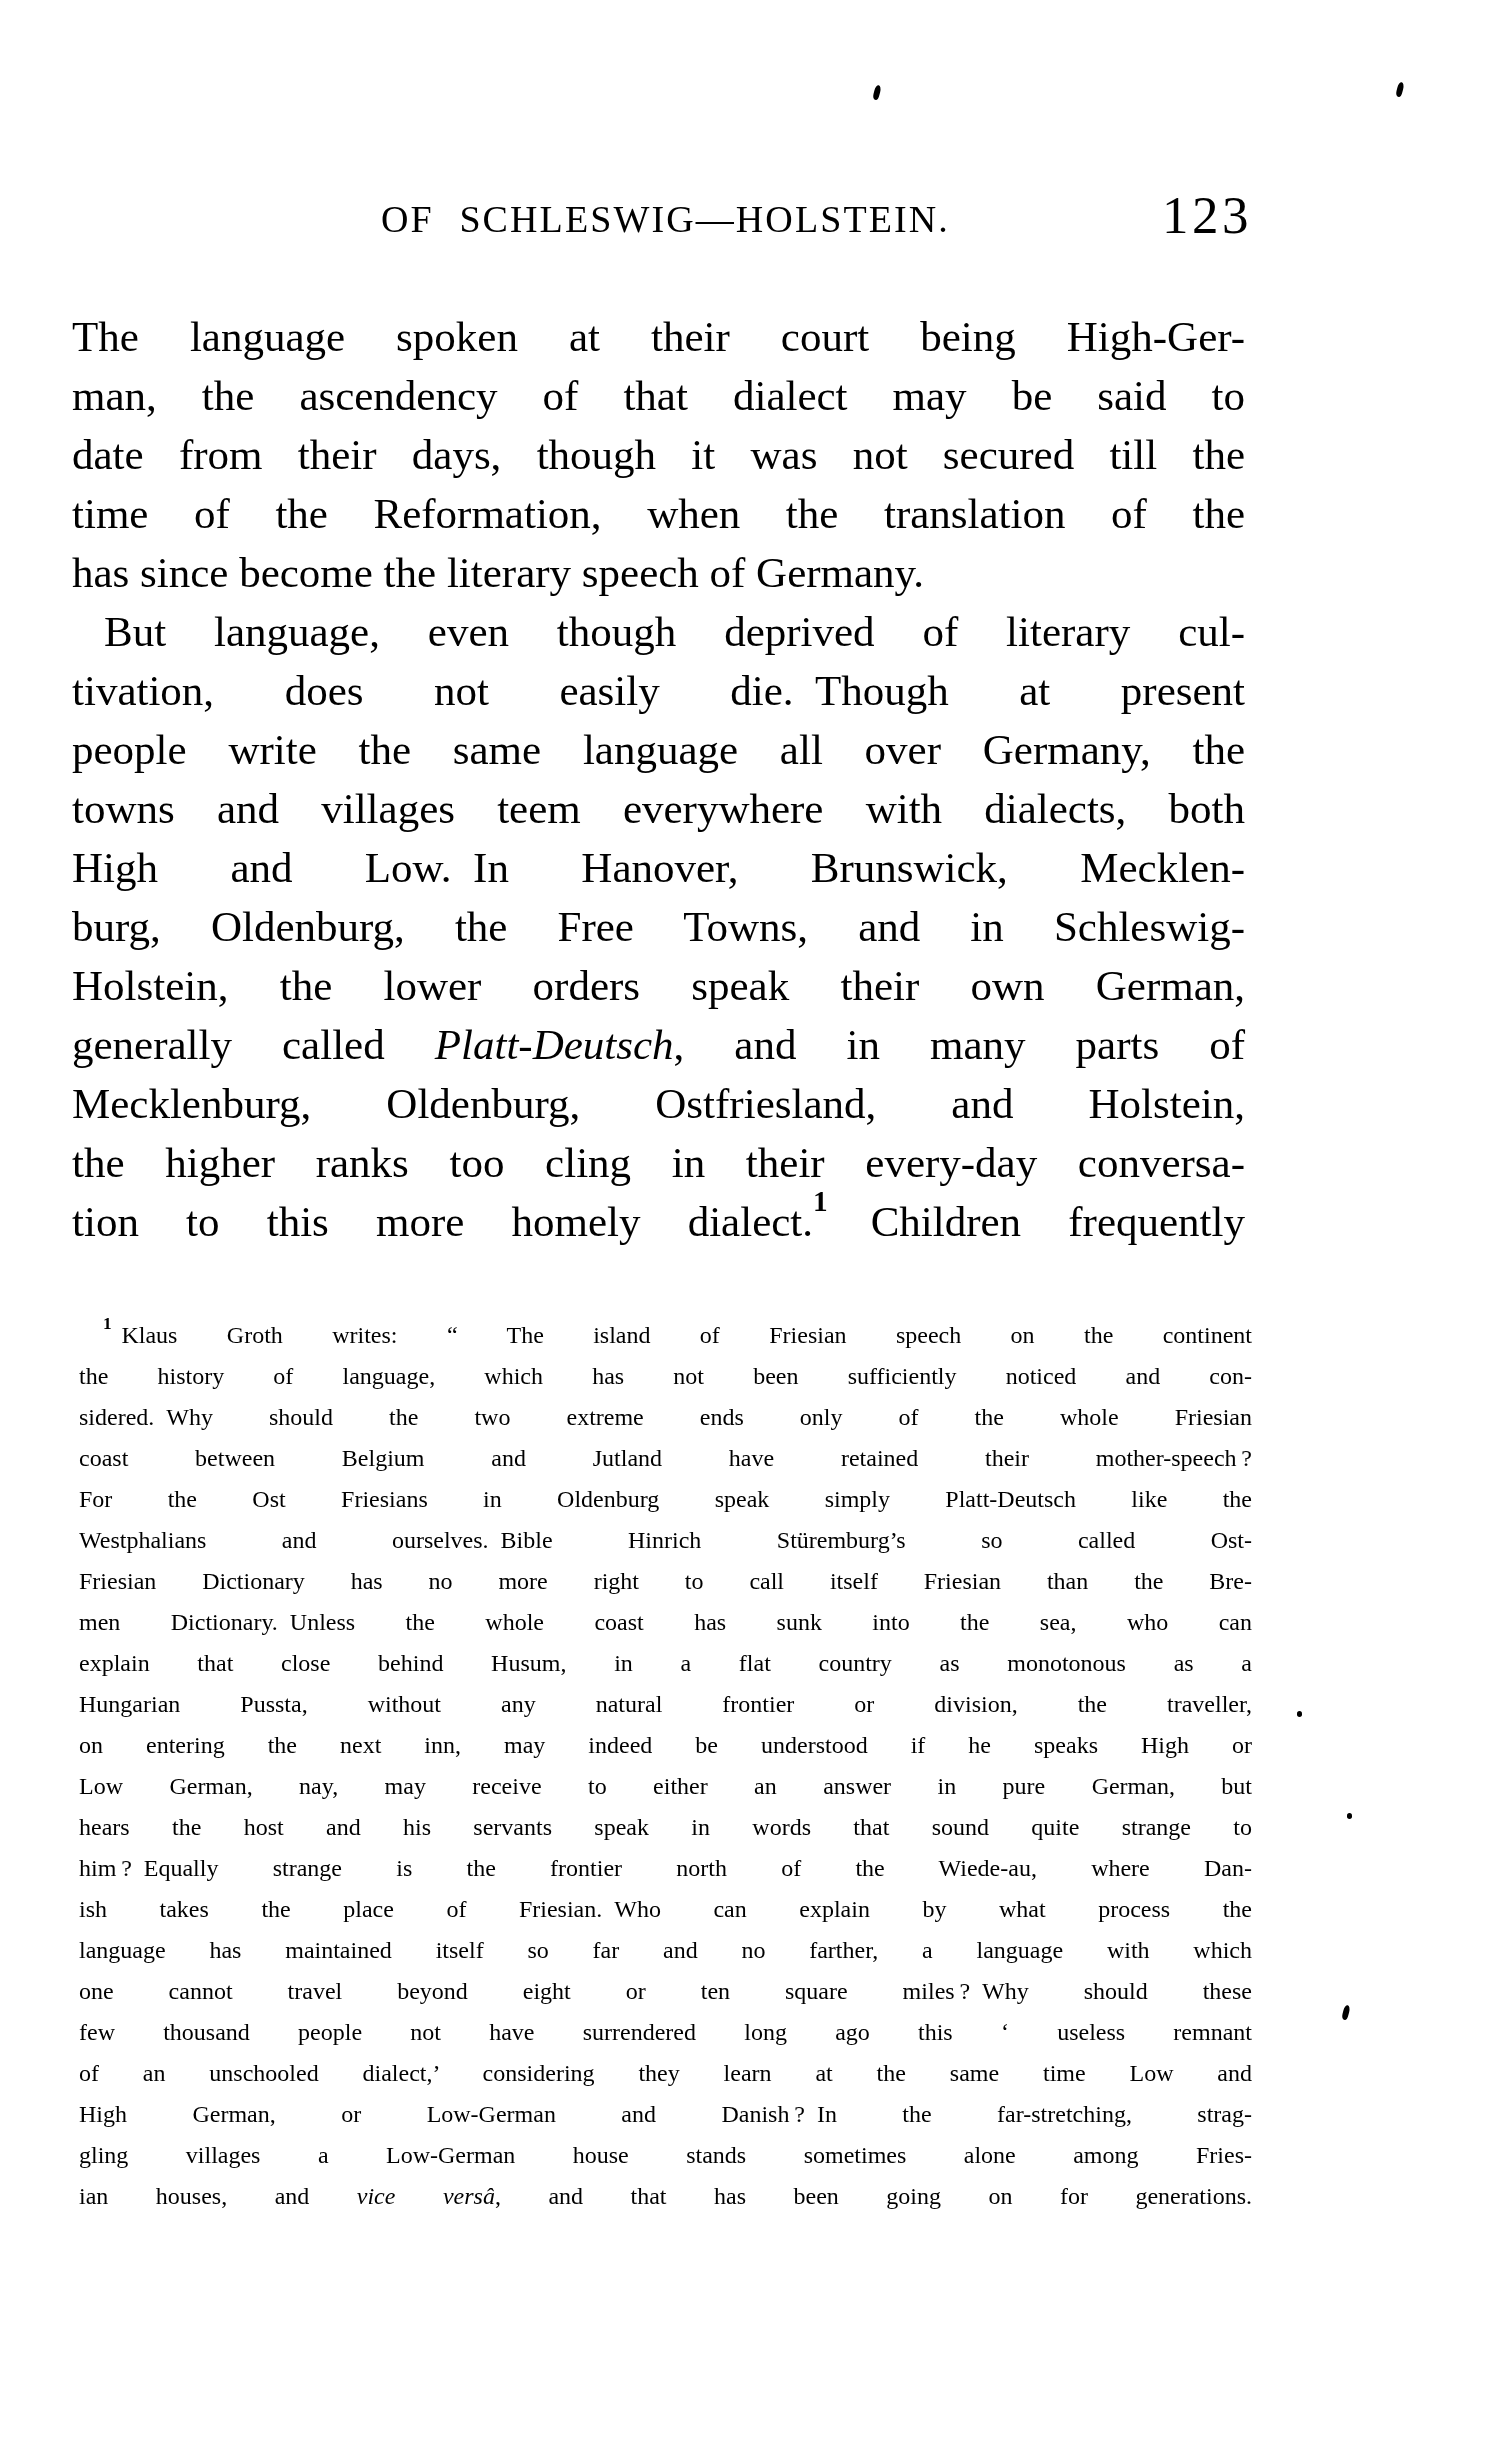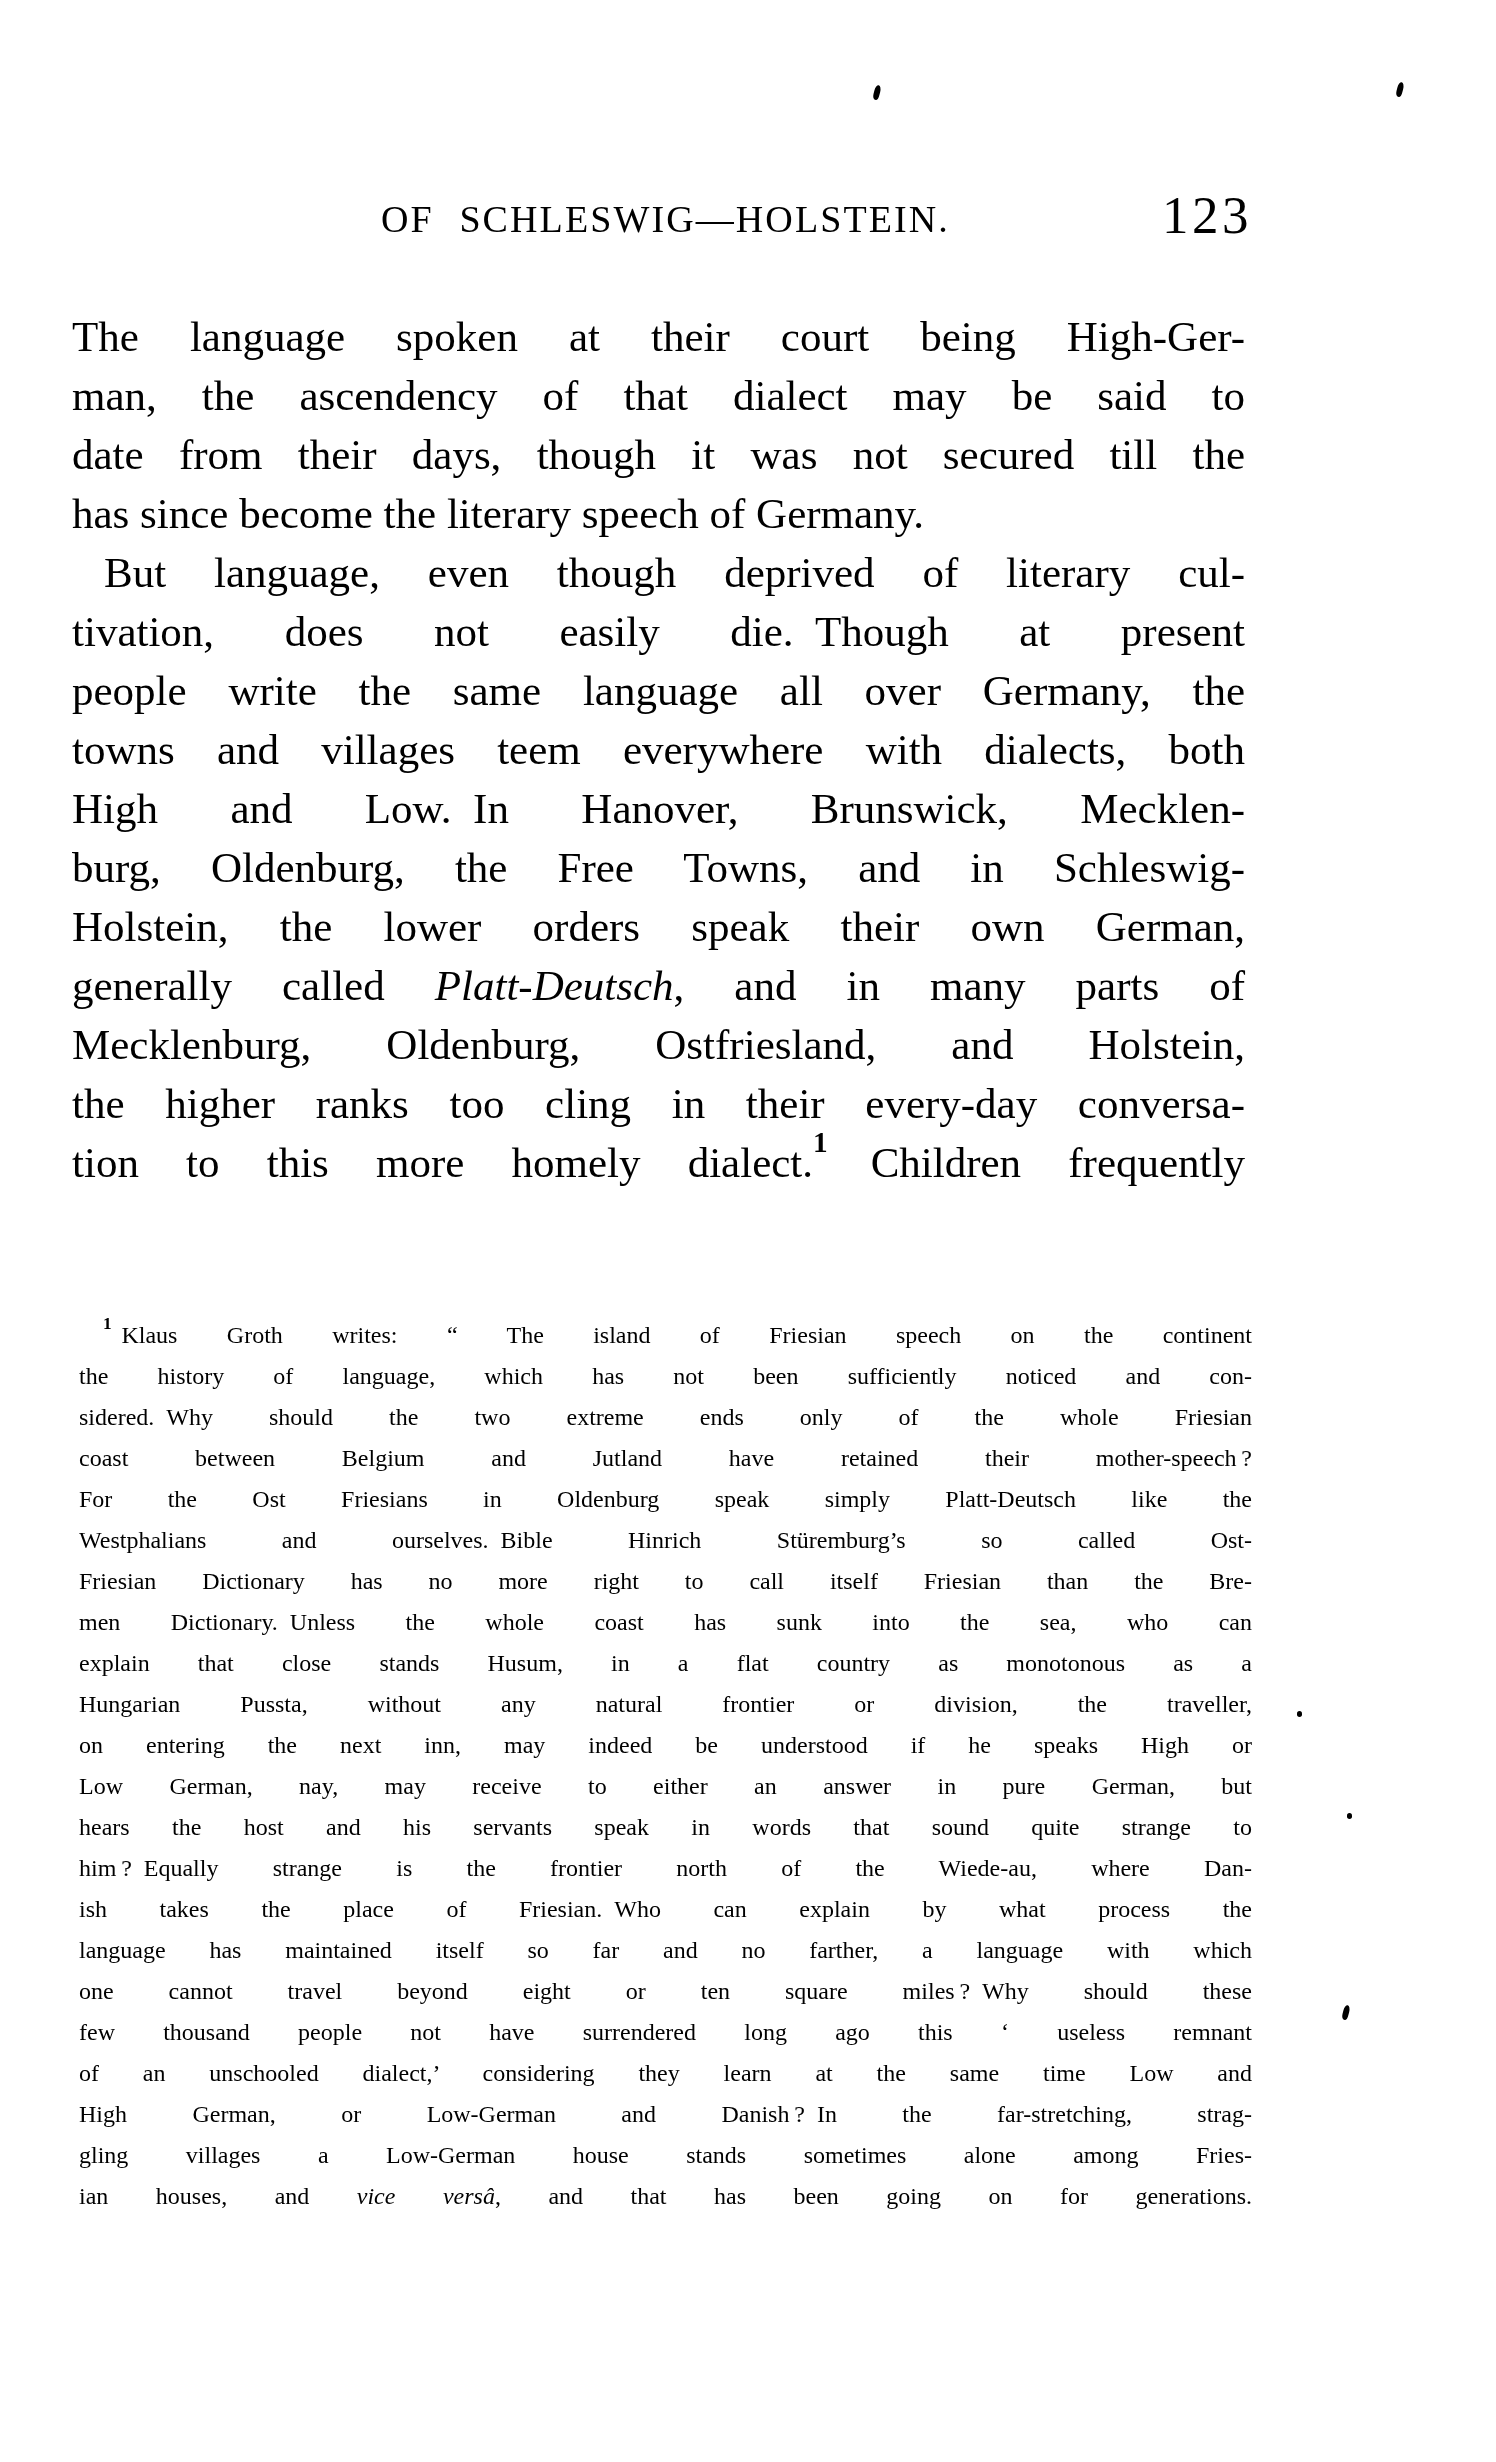--- a/index.html
+++ b/index.html
@@ -112,20 +112,21 @@
   <div class="running-head">
     <div class="head-title">OF SCHLESWIG—HOLSTEIN.</div>
     <div class="page-number">123</div>
   </div>
 
   <div class="body-block">
     <div class="para">
       <div class="bline">The language spoken at their court being High-Ger-</div>
       <div class="bline">man, the ascendency of that dialect may be said to</div>
       <div class="bline">date from their days, though it was not secured till the</div>
+      <div class="bline">time of the Reformation, when the translation of the</div>
       <div class="bline pend">has since become the literary speech of Germany.</div>
     </div>
     <div class="para">
       <div class="bline pindent">But language, even though deprived of literary cul-</div>
       <div class="bline">tivation, does not easily die. Though at present</div>
       <div class="bline">people write the same language all over Germany, the</div>
       <div class="bline">towns and villages teem everywhere with dialects, both</div>
       <div class="bline">High and Low. In Hanover, Brunswick, Mecklen-</div>
       <div class="bline">burg, Oldenburg, the Free Towns, and in Schleswig-</div>
       <div class="bline">Holstein, the lower orders speak their own German,</div>
@@ -138,21 +139,21 @@
 
   <div class="footnote-block">
     <div class="fline findent"><sup class="fn-marker">1</sup><span>Klaus Groth writes: “ The island of Friesian speech on the continent</span></div>
     <div class="fline">the history of language, which has not been sufficiently noticed and con-</div>
     <div class="fline">sidered. Why should the two extreme ends only of the whole Friesian</div>
     <div class="fline">coast between Belgium and Jutland have retained their mother-speech ?</div>
     <div class="fline">For the Ost Friesians in Oldenburg speak simply Platt-Deutsch like the</div>
     <div class="fline">Westphalians and ourselves. Bible Hinrich Stüremburg’s so called Ost-</div>
     <div class="fline">Friesian Dictionary has no more right to call itself Friesian than the Bre-</div>
     <div class="fline">men Dictionary. Unless the whole coast has sunk into the sea, who can</div>
-    <div class="fline">explain that close stands Husum, in a flat country as monotonous as a</div>
+    <div class="fline">explain that close behind Husum, in a flat country as monotonous as a</div>
     <div class="fline">Hungarian Pussta, without any natural frontier or division, the traveller,</div>
     <div class="fline">on entering the next inn, may indeed be understood if he speaks High or</div>
     <div class="fline">Low German, nay, may receive to either an answer in pure German, but</div>
     <div class="fline">hears the host and his servants speak in words that sound quite strange to</div>
     <div class="fline">him ? Equally strange is the frontier north of the Wiede-au, where Dan-</div>
     <div class="fline">ish takes the place of Friesian. Who can explain by what process the</div>
     <div class="fline">language has maintained itself so far and no farther, a language with which</div>
     <div class="fline">one cannot travel beyond eight or ten square miles ? Why should these</div>
     <div class="fline">few thousand people not have surrendered long ago this ‘ useless remnant</div>
     <div class="fline">of an unschooled dialect,’ considering they learn at the same time Low and</div>

